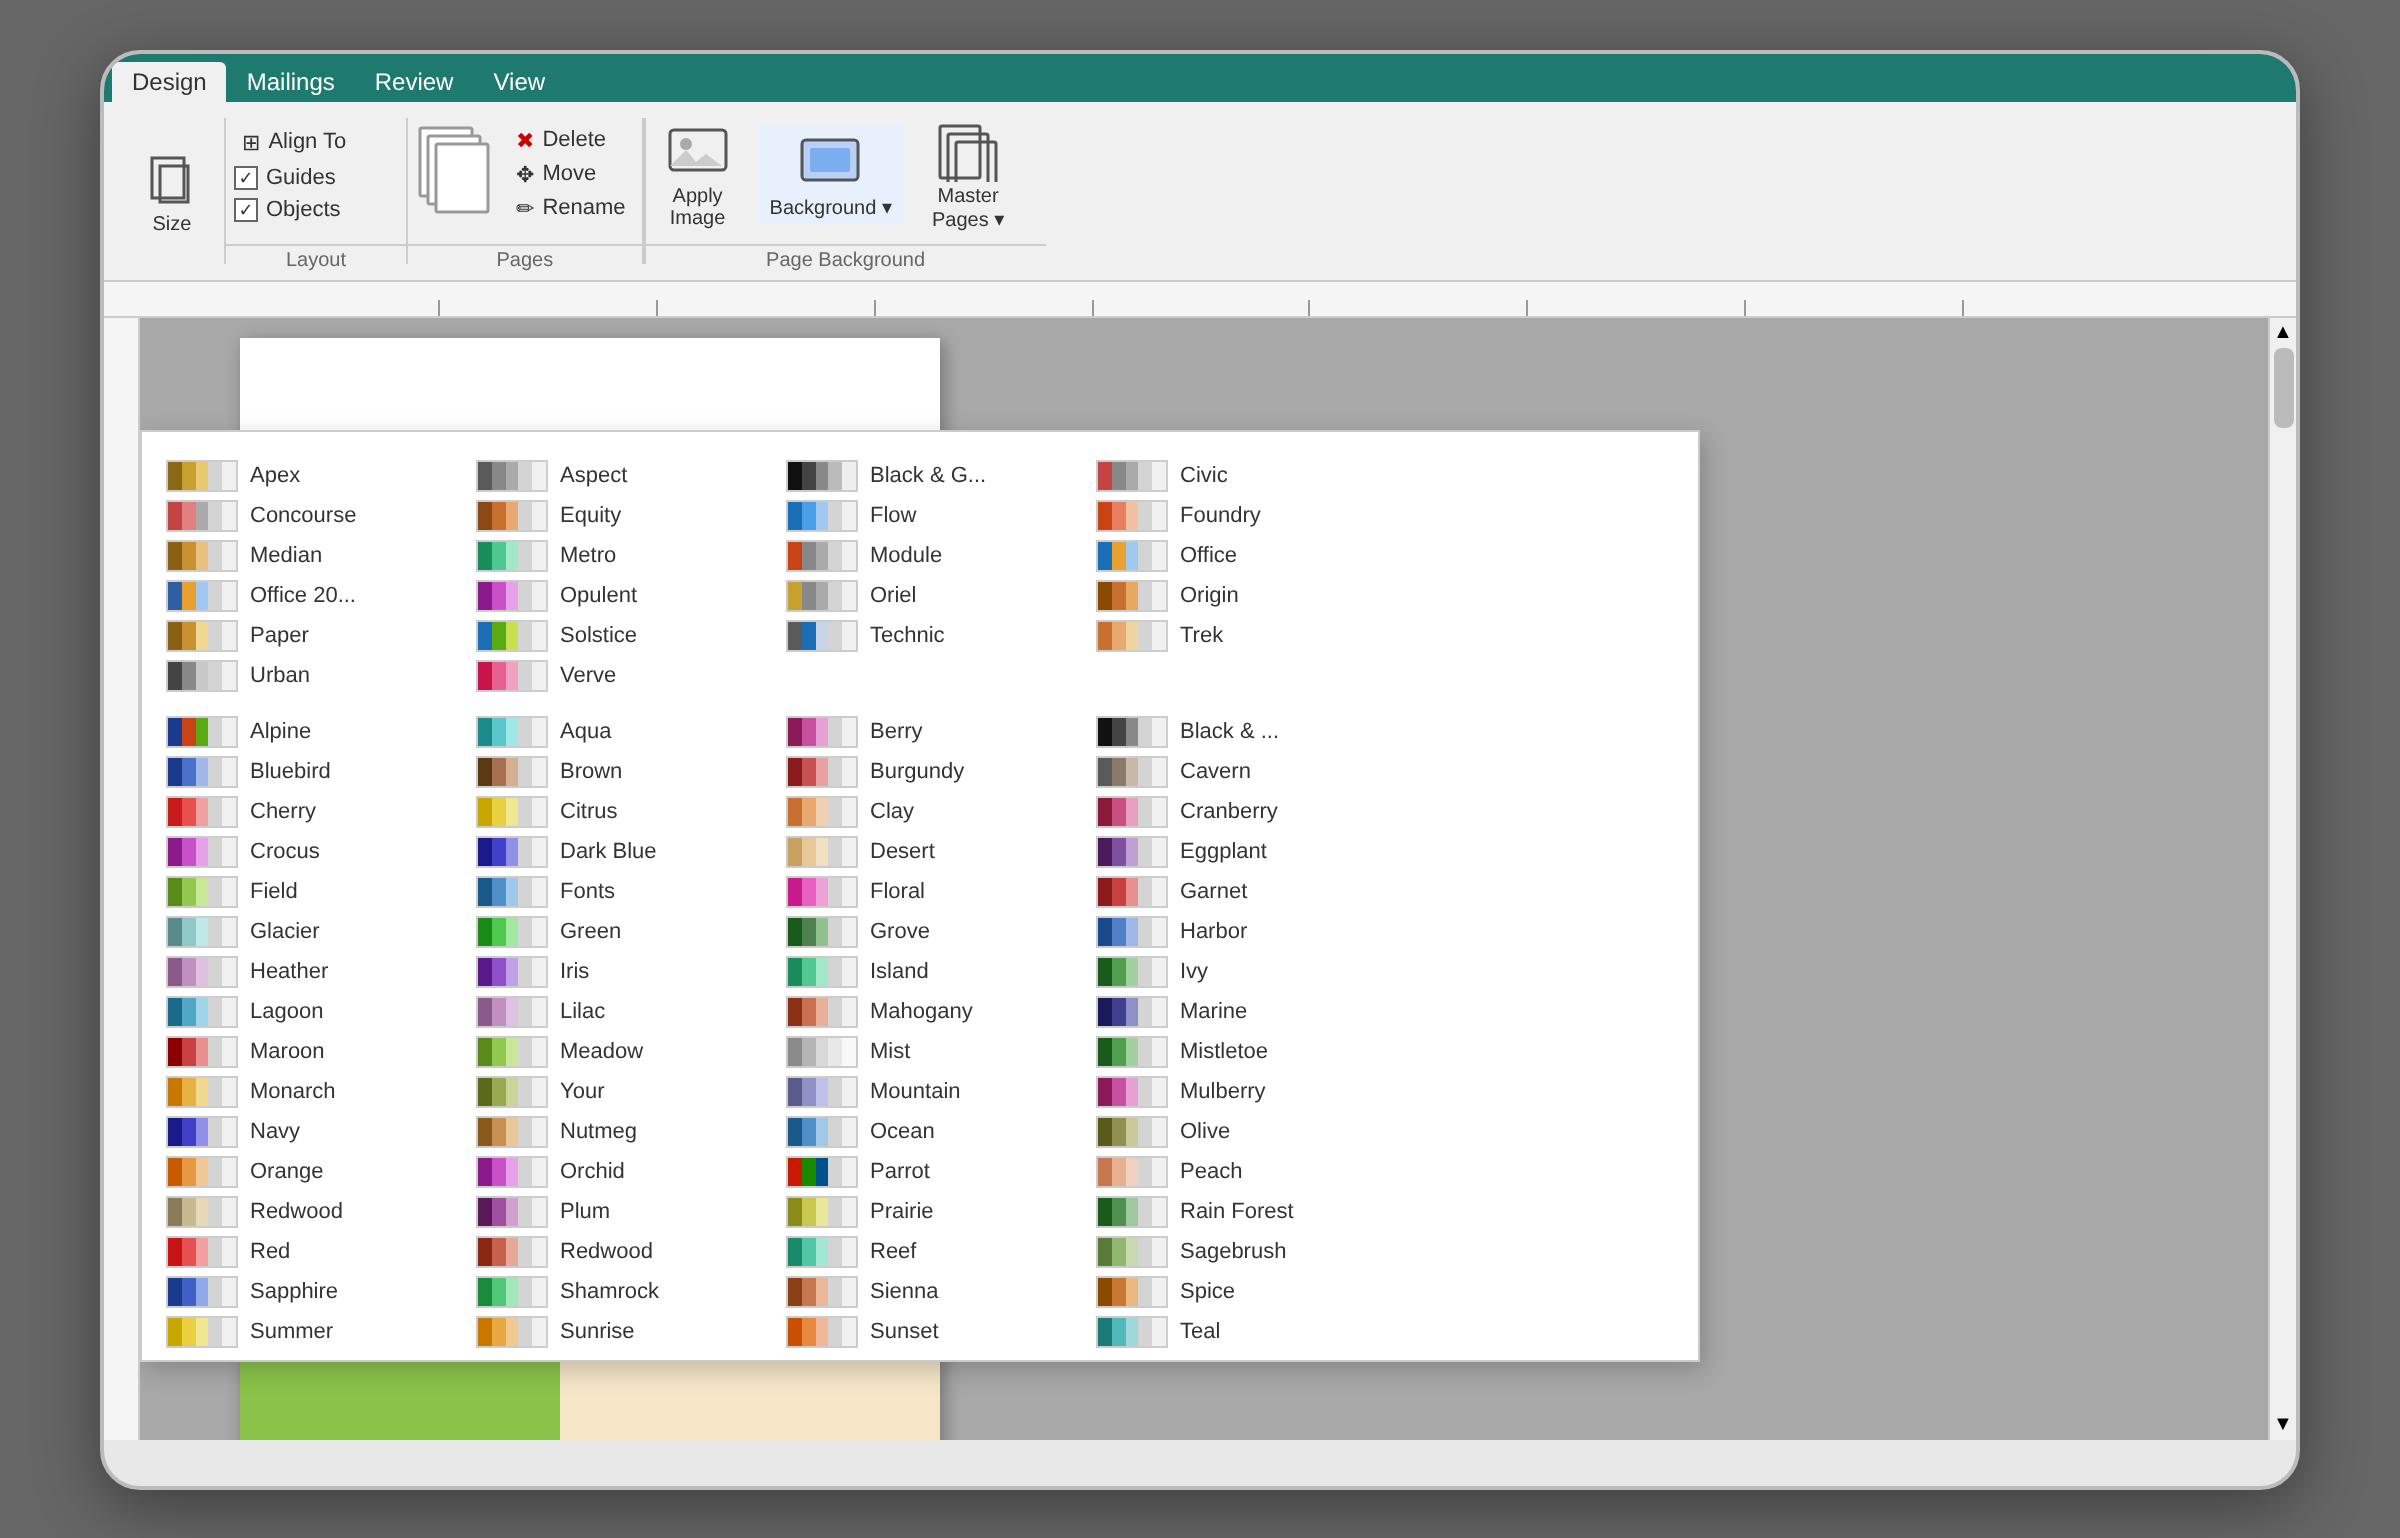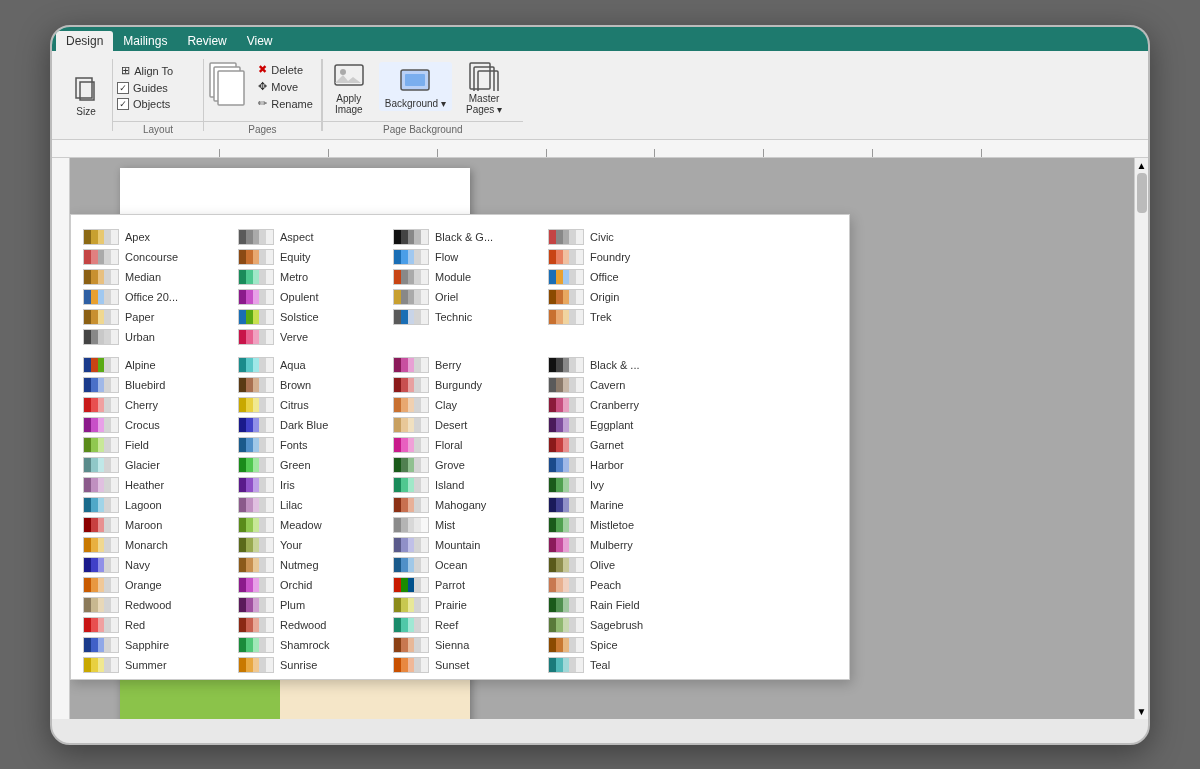--- a/index.html
+++ b/index.html
@@ -1130,21 +1130,21 @@
               <span class="scheme-name">Prairie</span>
             </div>
             <div class="scheme-item">
               <div class="scheme-swatches">
                 <div class="scheme-swatch" style="background: rgb(26, 90, 26);"></div>
                 <div class="scheme-swatch" style="background: rgb(80, 144, 80);"></div>
                 <div class="scheme-swatch" style="background: rgb(160, 200, 160);"></div>
                 <div class="scheme-swatch" style="background: rgb(212, 212, 212);"></div>
                 <div class="scheme-swatch" style="background: rgb(240, 240, 240);"></div>
               </div>
-              <span class="scheme-name">Rain Field</span>
+              <span class="scheme-name">Rain Forest</span>
             </div>
             <div class="scheme-item">
               <div class="scheme-swatches">
                 <div class="scheme-swatch" style="background: rgb(200, 20, 20);"></div>
                 <div class="scheme-swatch" style="background: rgb(232, 80, 80);"></div>
                 <div class="scheme-swatch" style="background: rgb(240, 160, 160);"></div>
                 <div class="scheme-swatch" style="background: rgb(212, 212, 212);"></div>
                 <div class="scheme-swatch" style="background: rgb(240, 240, 240);"></div>
               </div>
               <span class="scheme-name">Red</span>

